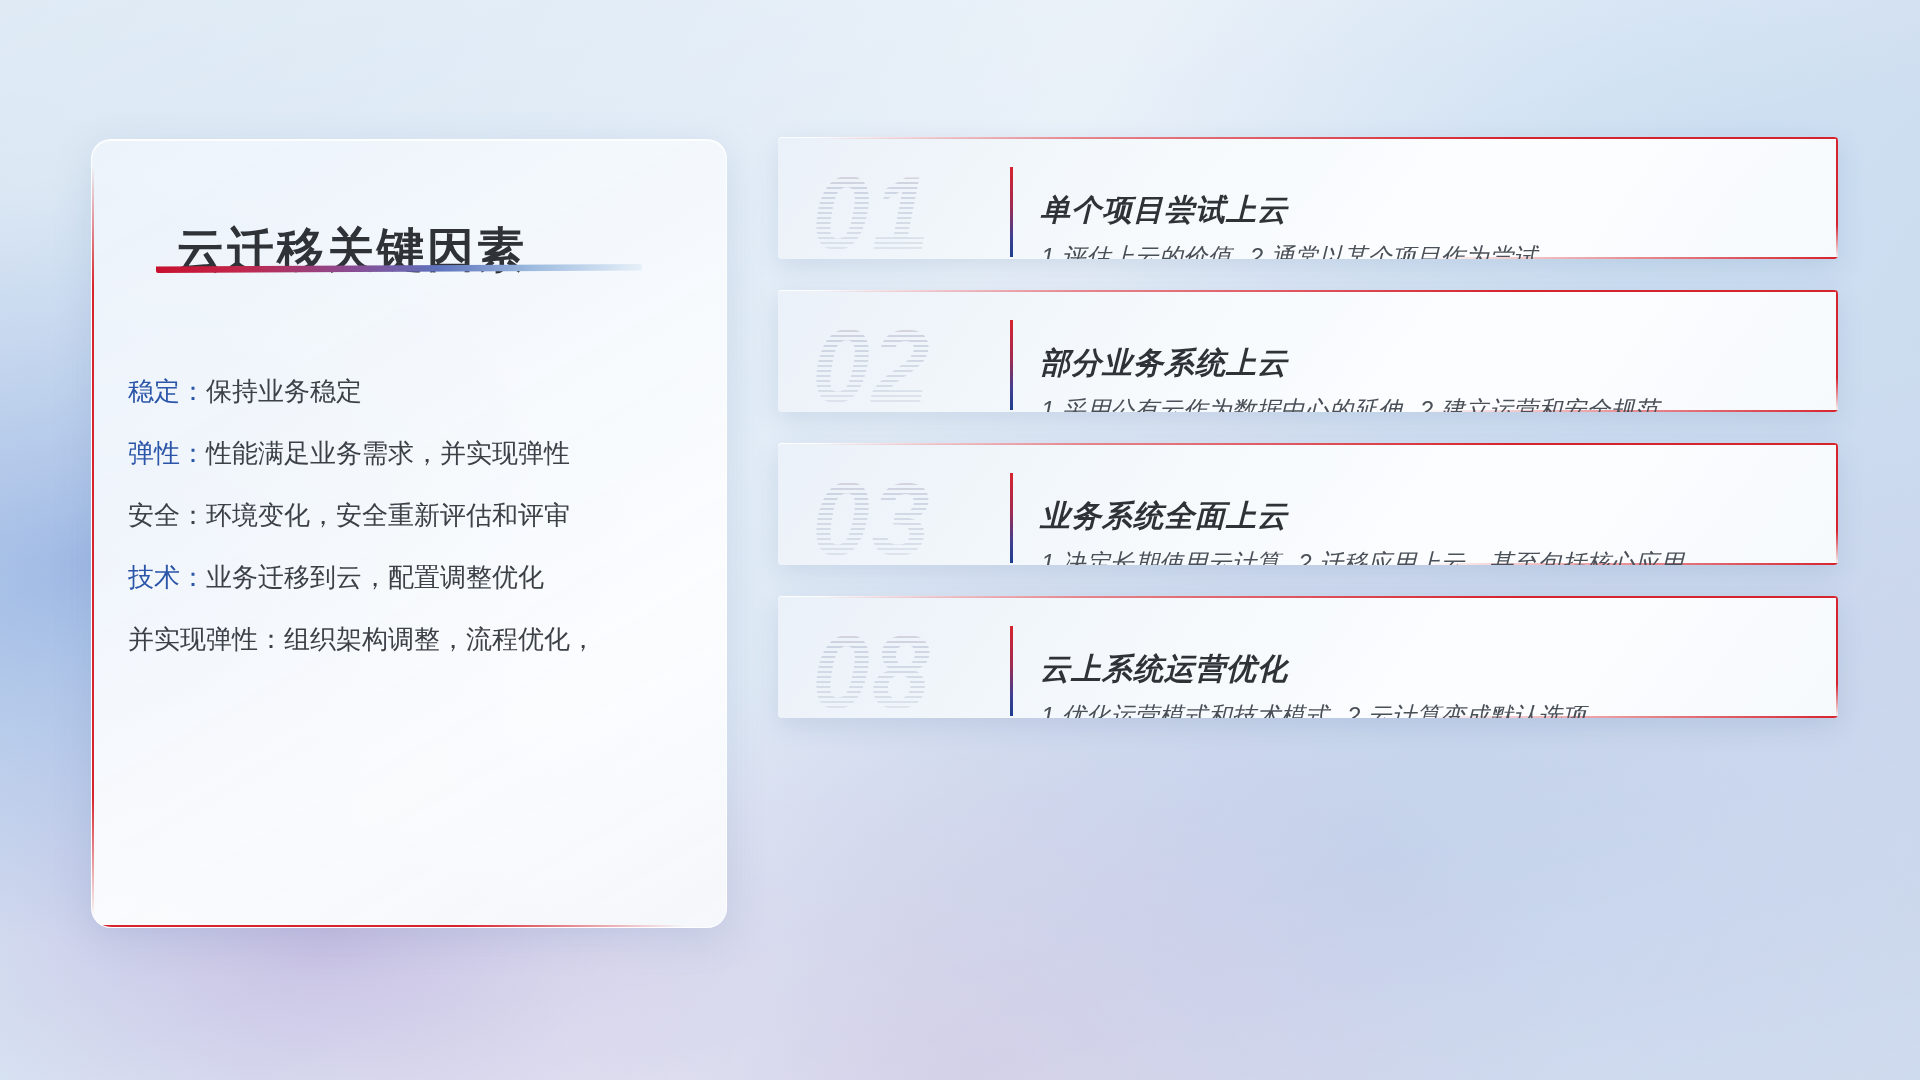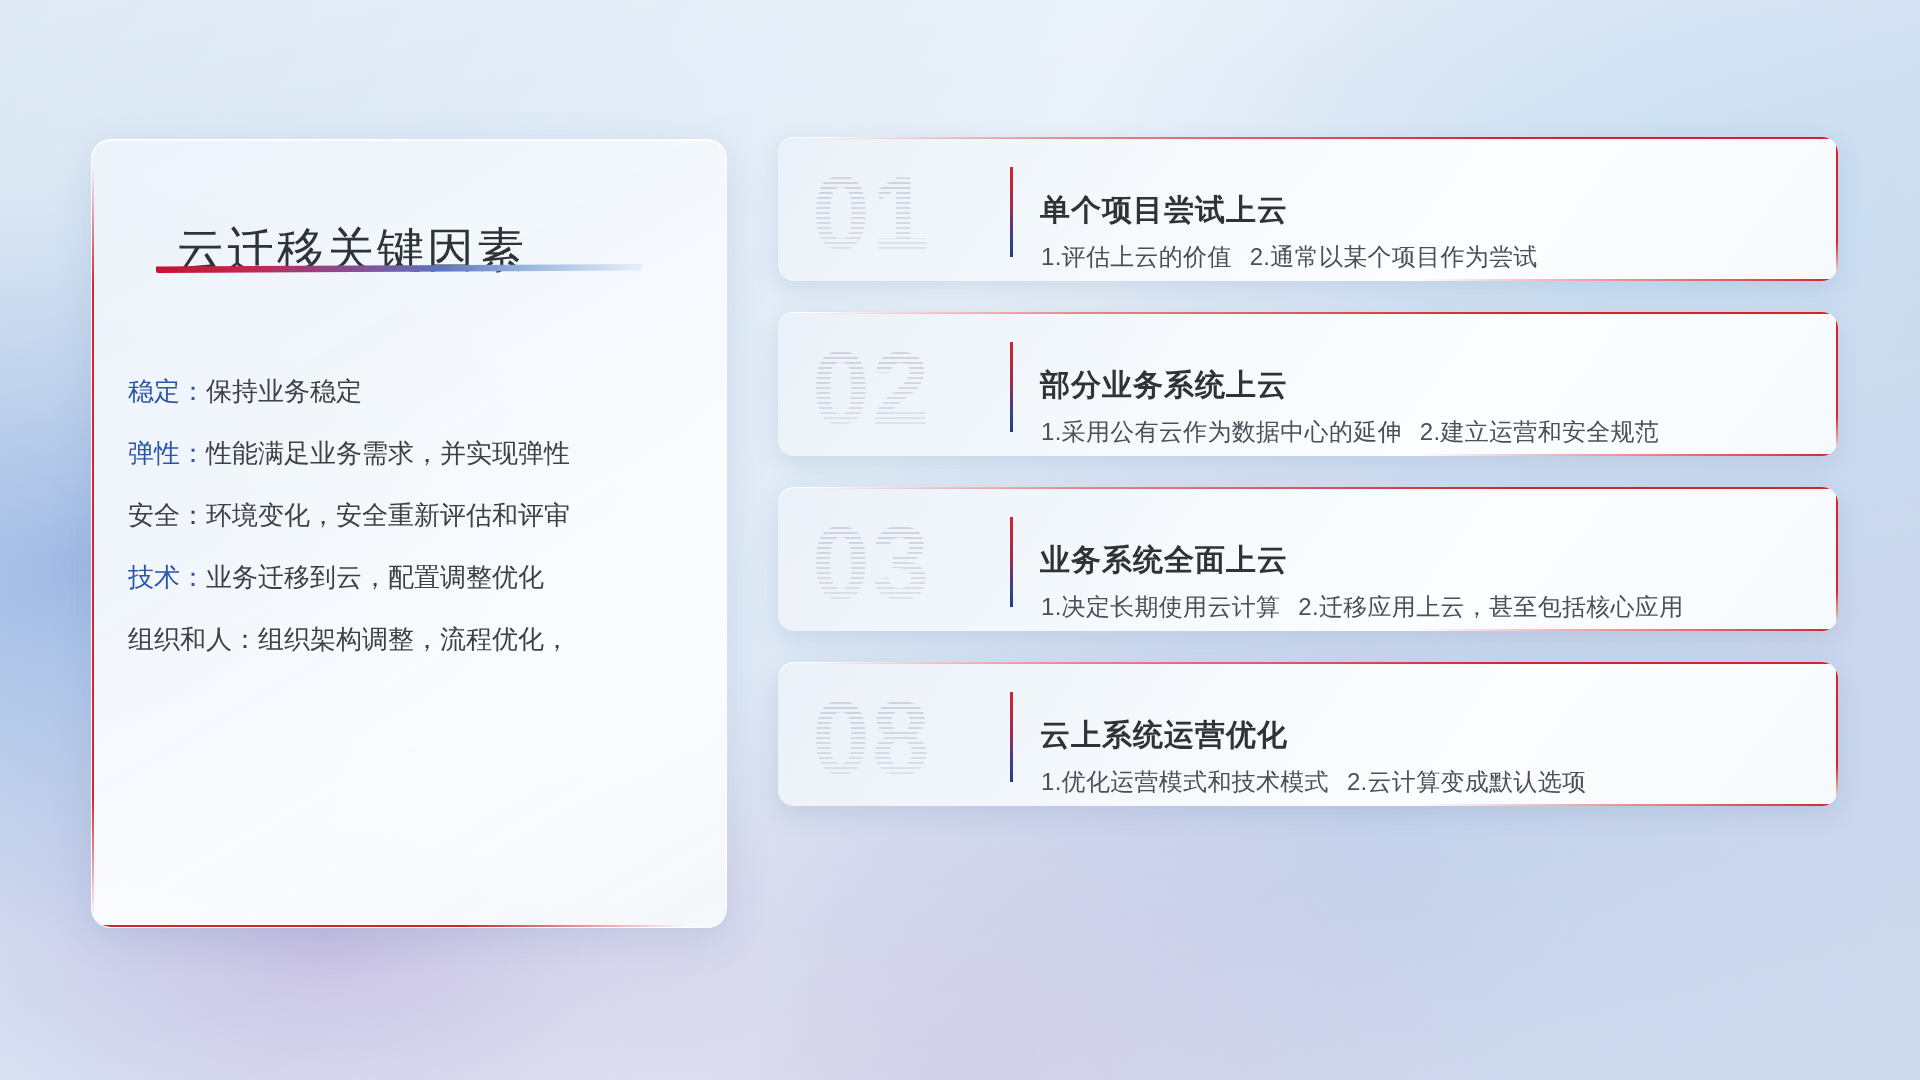--- a/index.html
+++ b/index.html
@@ -37,44 +37,45 @@
   .left-card .edge-red{
     position:absolute;left:0;top:26px;bottom:10px;width:2px;
     background:linear-gradient(180deg,rgba(214,36,48,0) 0%,#d6242f 16%,#d6242f 84%,rgba(214,36,48,0) 100%);
   }
   .left-card .edge-red-bottom{
     position:absolute;left:10px;right:40px;bottom:0;height:2px;
     background:linear-gradient(90deg,#d6242f 0%,#d6242f 62%,rgba(214,36,48,0) 100%);
   }
   .panel-title{
     position:absolute;left:85px;top:48px;
-    font-size:47px;font-weight:400;color:#2f3338;letter-spacing:3px;
+    font-size:47px;font-weight:700;color:#2f3338;letter-spacing:3px;
     white-space:nowrap;
   }
   .title-rule{
     position:absolute;left:64px;top:124px;width:486px;height:9px;
     background:linear-gradient(90deg,#c8102e 0%,#c2264a 17%,#8a4c93 40%,#5e73bd 58%,#9fbde0 78%,rgba(190,214,236,.25) 100%);
     clip-path:polygon(0 28%,100% 0,100% 72%,0 100%);
     border-radius:2px;
   }
   .panel-list{position:absolute;left:36px;top:220px;right:28px;}
   .panel-item{
     font-size:26px;line-height:62px;color:#3c4147;white-space:nowrap;
   }
   .panel-item .k{color:#2b55a8;}
   .panel-item .k.neutral{color:#3c4147;margin-top:32px;}
 
   
   .cards{position:absolute;left:778px;top:137px;width:1060px;}
   .card{
-    position:relative;height:144px;margin-bottom:31px;
-    border-radius:16px;
+    position:relative;height:122px;margin-bottom:31px;
+    border-radius:4px;
     background:linear-gradient(127deg,rgba(235,241,248,.96) 0%,rgba(246,250,253,.97) 36%,rgba(253,254,255,.98) 66%,rgba(248,251,253,.96) 100%);
     box-shadow:0 8px 26px rgba(80,110,160,.16), inset 0 1px 0 rgba(255,255,255,.9);
     overflow:hidden;
+    font-style:italic;
   }
   .card .top-red{
     position:absolute;left:38px;right:0;top:0;height:2px;
     background:linear-gradient(90deg,rgba(214,36,48,0) 0%,rgba(214,36,48,.55) 26%,#d6242f 68%,#d6242f 100%);
   }
   .card .right-red{
     position:absolute;right:0;top:0;bottom:0;width:2px;
     background:linear-gradient(180deg,#d6242f 0%,#d6242f 72%,rgba(214,36,48,0) 100%);
   }
   .card .bottom-red{
@@ -128,21 +129,21 @@
       <div class="panel-item">
         <span class="k">弹性：</span><span>性能满足业务需求，并实现弹性</span>
       </div>
       <div class="panel-item">
         <span class="k neutral">安全：</span><span>环境变化，安全重新评估和评审</span>
       </div>
       <div class="panel-item">
         <span class="k">技术：</span><span>业务迁移到云，配置调整优化</span>
       </div>
       <div class="panel-item">
-        <span class="k neutral">组织和人：</span><span>组织架构调整，流程优化，</span>
+        <span class="k neutral">并实现弹性：</span><span>组织架构调整，流程优化，</span>
       </div>
     </div>
   </section>
 
   <section class="cards">
 
     <article class="card">
       <div class="top-red"></div>
       <div class="right-red"></div>
       <div class="bottom-red"></div>

